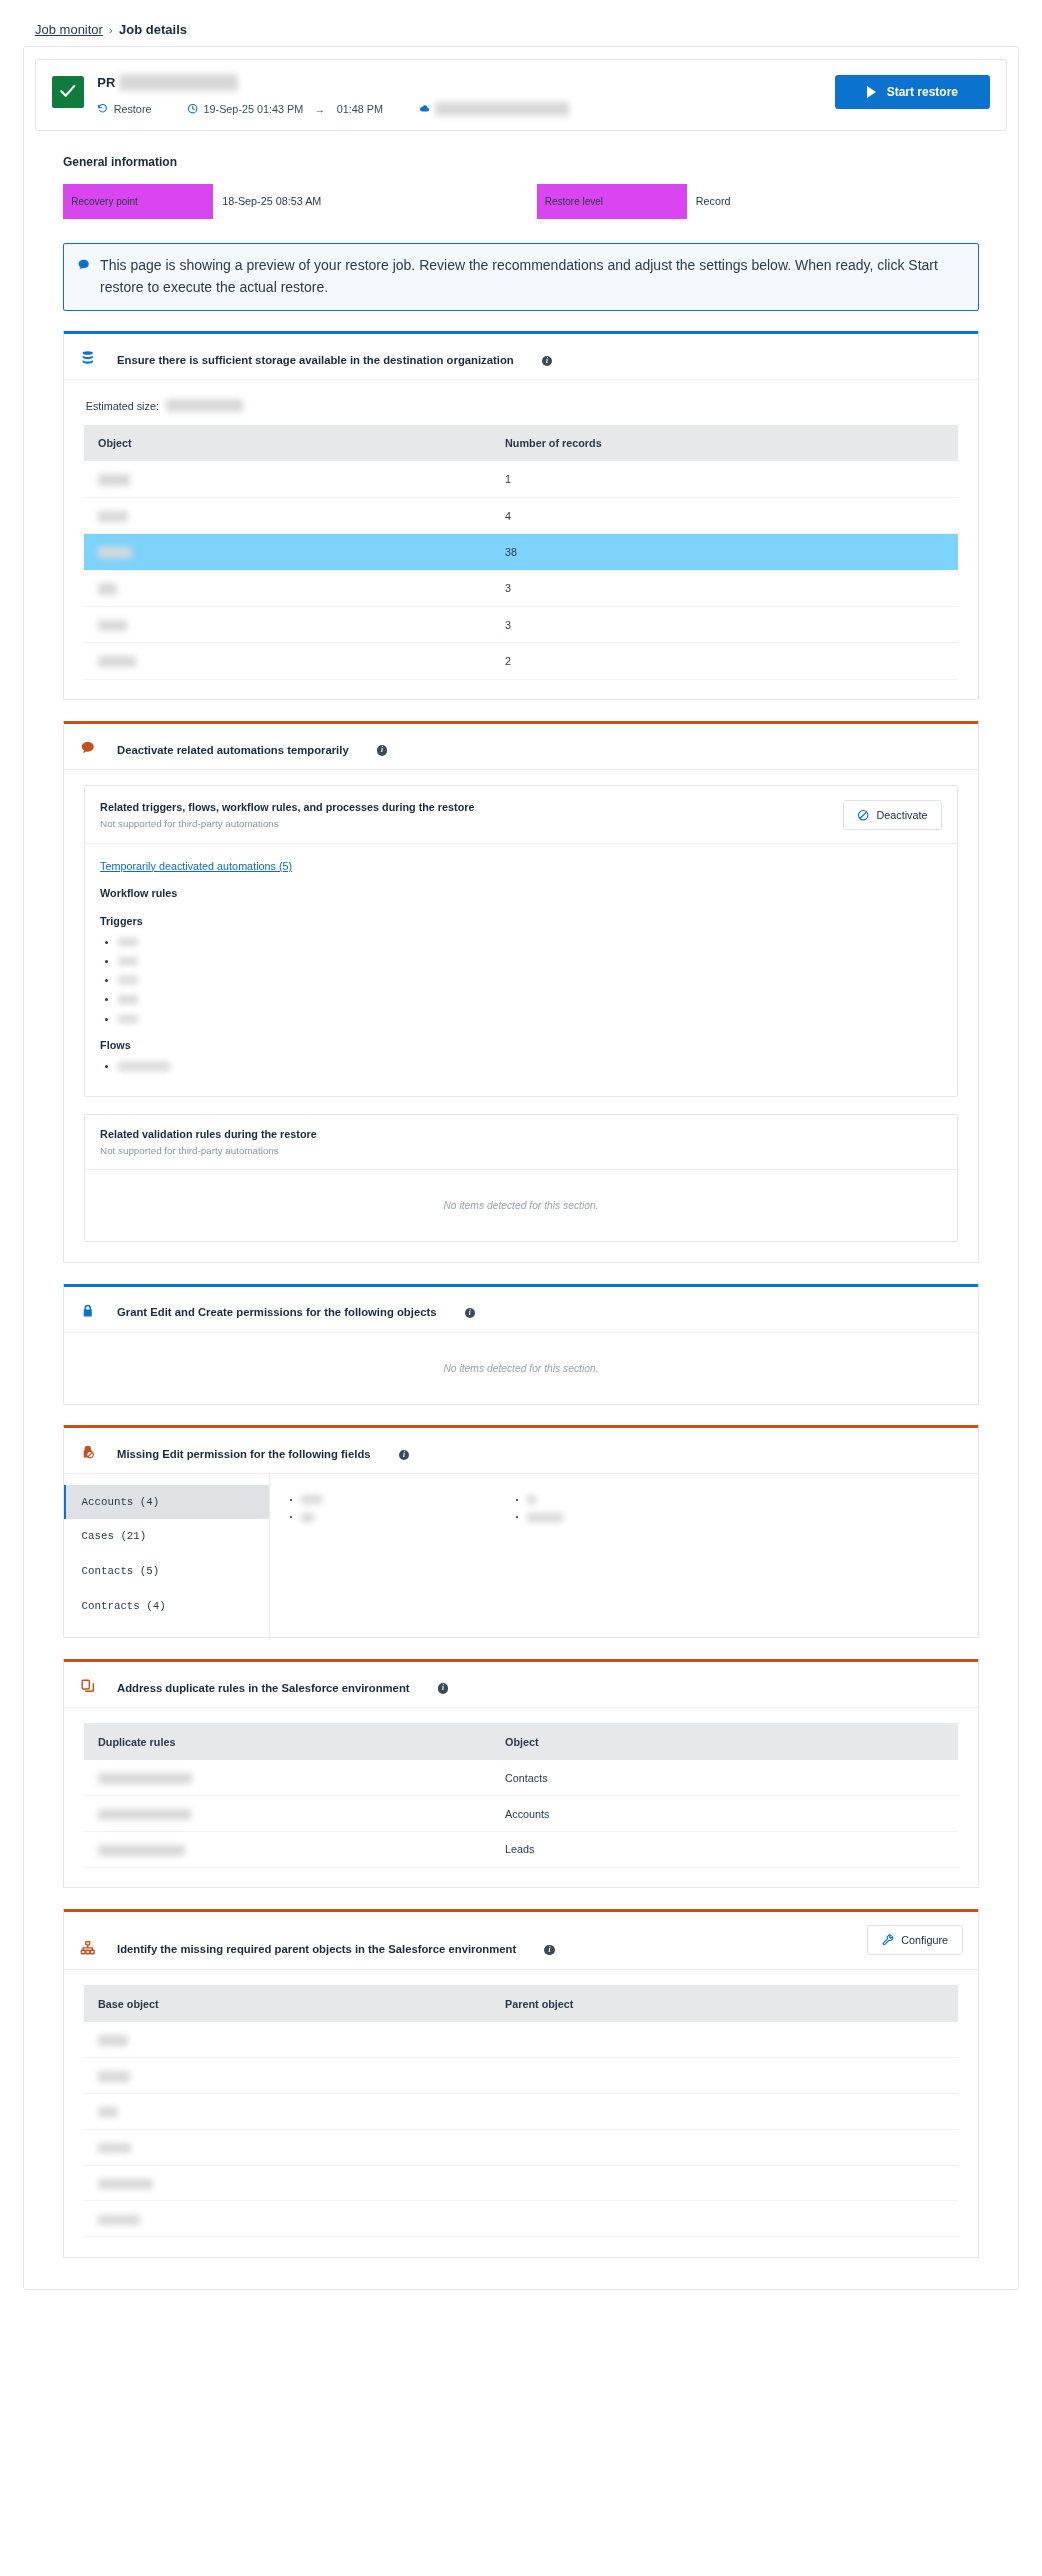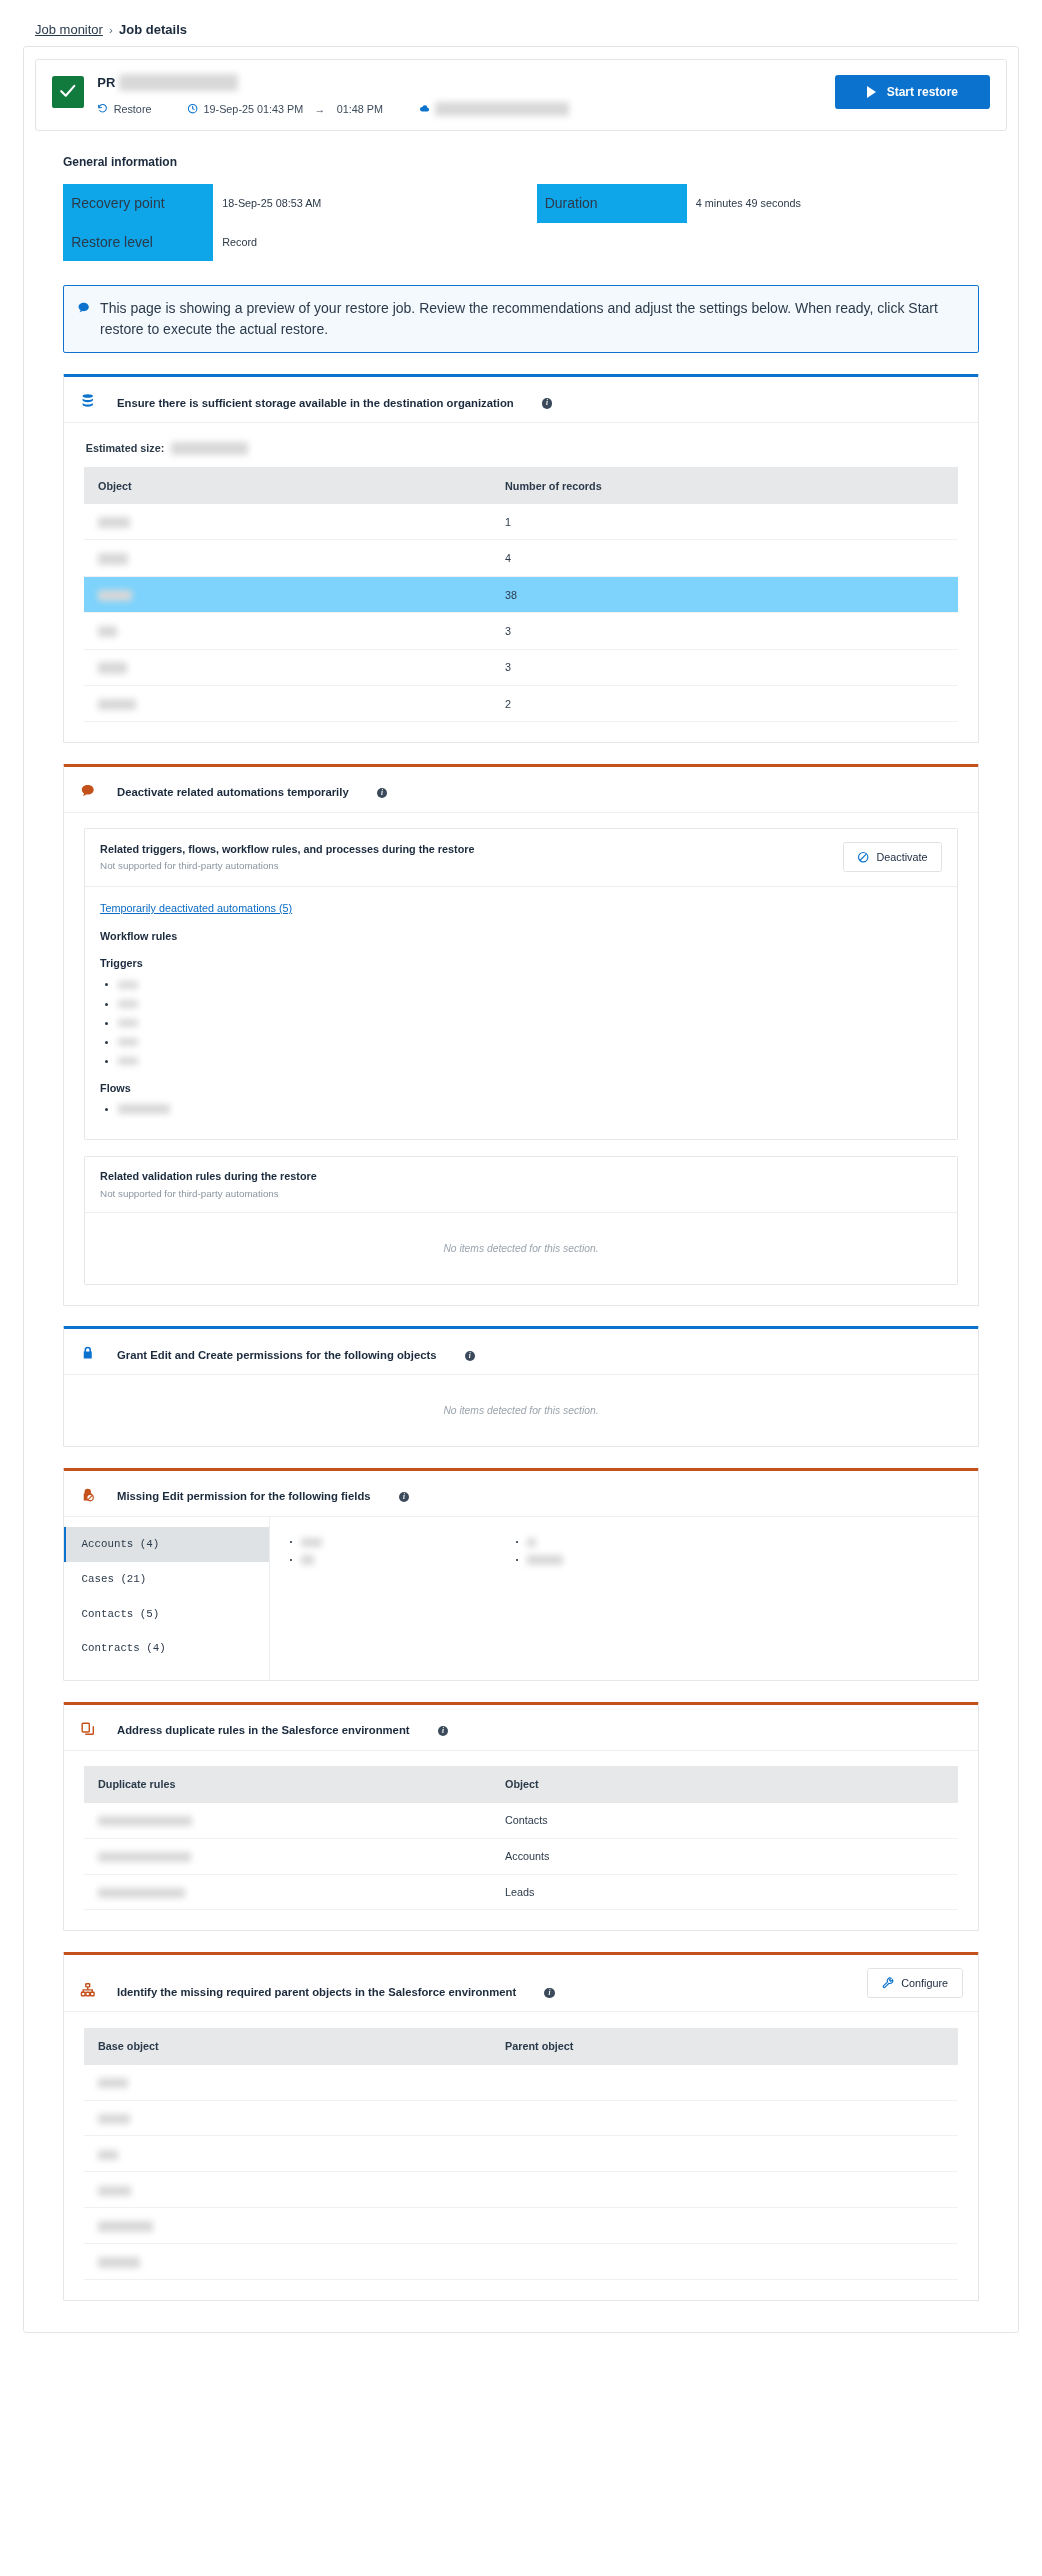--- a/index.html
+++ b/index.html
@@ -111,22 +111,22 @@
   }
   .info-grid {
     margin: 15.5px 39px 0 39px;
     display: grid;
     grid-template-columns: 1fr 1fr;
     column-gap: 31px;
     row-gap: 0;
   }
   .info-row { display: grid; grid-template-columns: 150px 1fr; align-items: stretch; }
   .info-label {
-    background: #0ea5e9;
-    font-size: 14px;
+    background: #d946ef;
+    font-size: 10px;
     color: #2b3a4a;
     padding: 11.3px 8.2px;
     display:flex; align-items:center;
     min-height: 34px;
   }
   .info-value {
     font-size: 10.8px;
     color: #2b3a4a;
     padding: 11.3px 9.3px;
     display:flex; align-items:center;
@@ -195,21 +195,20 @@
   }
   .btn-ghost .gi { width:12.4px;height:12.4px;color:#0b72cd;flex:0 0 auto; }
   .rec-body { padding: 15.5px 19.6px 19.6px 19.6px; }
 
   
   .est {
     font-size: 10.8px;
     color: #2b3a4a;
     display:flex; align-items:center; gap: 7.2px;
     margin: 3.1px 0 12.4px 2.1px;
-    font-weight: bold;
   }
   table.dt { width: 100%; border-collapse: collapse; }
   table.dt th {
     background: #e6e8ea;
     text-align: left;
     font-size: 10.8px;
     font-weight: 700;
     color: #2b3a4a;
     padding: 12.4px 10.3px;
   }
@@ -337,24 +336,20 @@
       <span>Start restore</span>
     </button>
   </div>
 
   <div class="section-title">General information</div>
 
   <div class="info-grid">
     <div class="info-row">
       <div class="info-label">Recovery point</div>
       <div class="info-value">18-Sep-25 08:53 AM</div>
-    </div>
-    <div class="info-row">
-      <div class="info-label">Duration</div>
-      <div class="info-value">4 minutes 49 seconds</div>
     </div>
     <div class="info-row">
       <div class="info-label">Restore level</div>
       <div class="info-value">Record</div>
     </div>
   </div>
 
   <div class="banner">
     <span class="bico">
       <svg viewBox="0 0 24 24" fill="#0b72cd">

